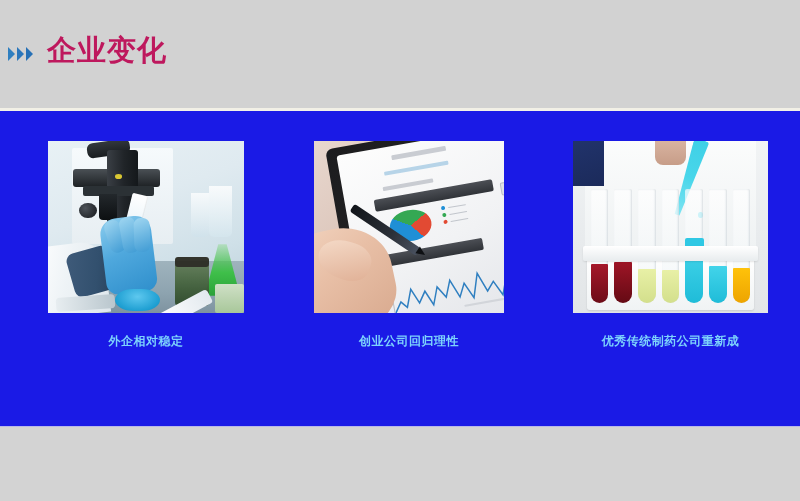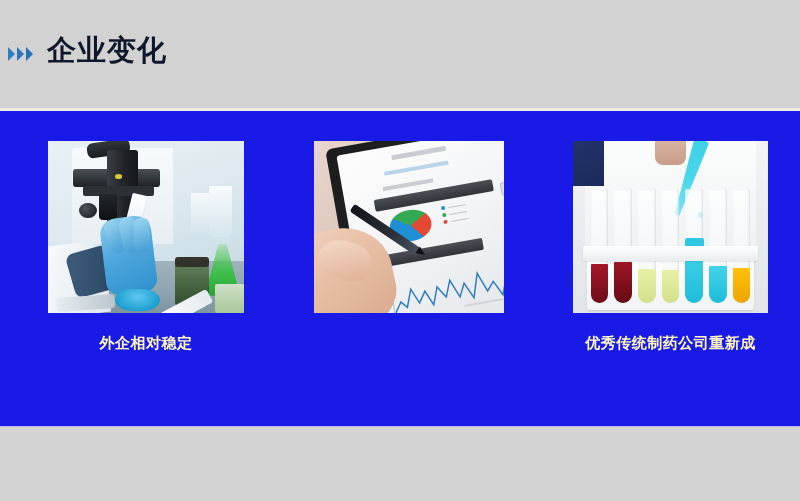--- a/index.html
+++ b/index.html
@@ -46,21 +46,21 @@
     border-top: 7px solid transparent;
     border-bottom: 7px solid transparent;
     border-left: 7px solid #2f7fc0;
     margin-right: 2px;
   }
   .chev.c2 { border-left-color: #2a76bb; }
   .chev.c3 { border-left-color: #2670b6; }
   .page-title {
     font-size: 29px;
     font-weight: bold;
-    color: #0f172a;
+    color: #be185d;
     letter-spacing: 1px;
     line-height: 1;
     white-space: nowrap;
   }
   .header-rule {
     position: absolute;
     left: 0;
     top: 108px;
     width: 800px;
     height: 3px;
@@ -91,22 +91,22 @@
     height: 172px;
     overflow: hidden;
     position: relative;
     background: #cfd8dc;
   }
   .card.c2 .photo { width: 190px; }
   .card.c3 .photo { width: 195px; }
 
   .caption {
     margin-top: 20px;
-    color: #fef9c3;
-    font-size: 15px;
+    color: #7dd3fc;
+    font-size: 12px;
     font-weight: bold;
     text-align: center;
     line-height: 1.35;
     letter-spacing: 0.5px;
     width: 196px;
   }
   .card.c2 .caption { width: 190px; }
   .card.c3 .caption { width: 205px; margin-left: -5px; }
 
   
@@ -482,20 +482,21 @@
                 </svg>
               </div>
               <div class="botline bl1"></div>
             </div>
           </div>
           <div class="stylus"></div>
           <div class="hand"></div>
           <div class="thumb"></div>
         </div>
       </div>
+      <div class="caption">创业公司回归理性</div>
     </div>
 
     <div class="card c3">
       <div class="photo">
         <div class="lab3">
           <div class="coat"></div>
           <div class="neck"></div>
           <div class="shoulderL"></div>
           <div class="pipette"></div>
           <div class="drop"></div>

